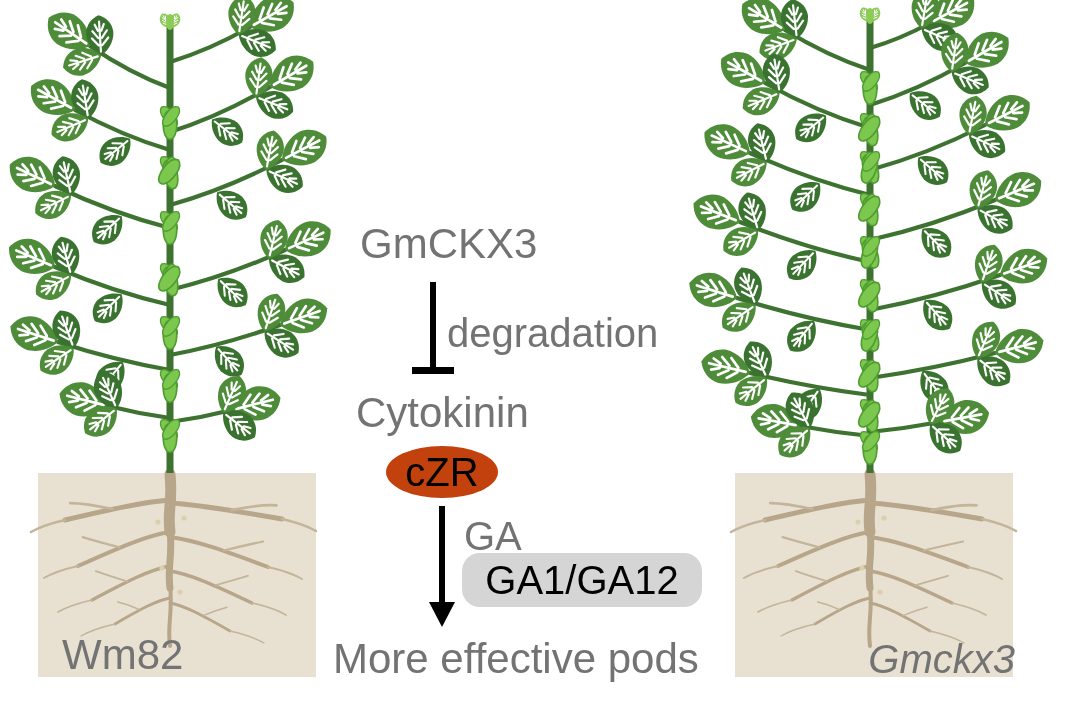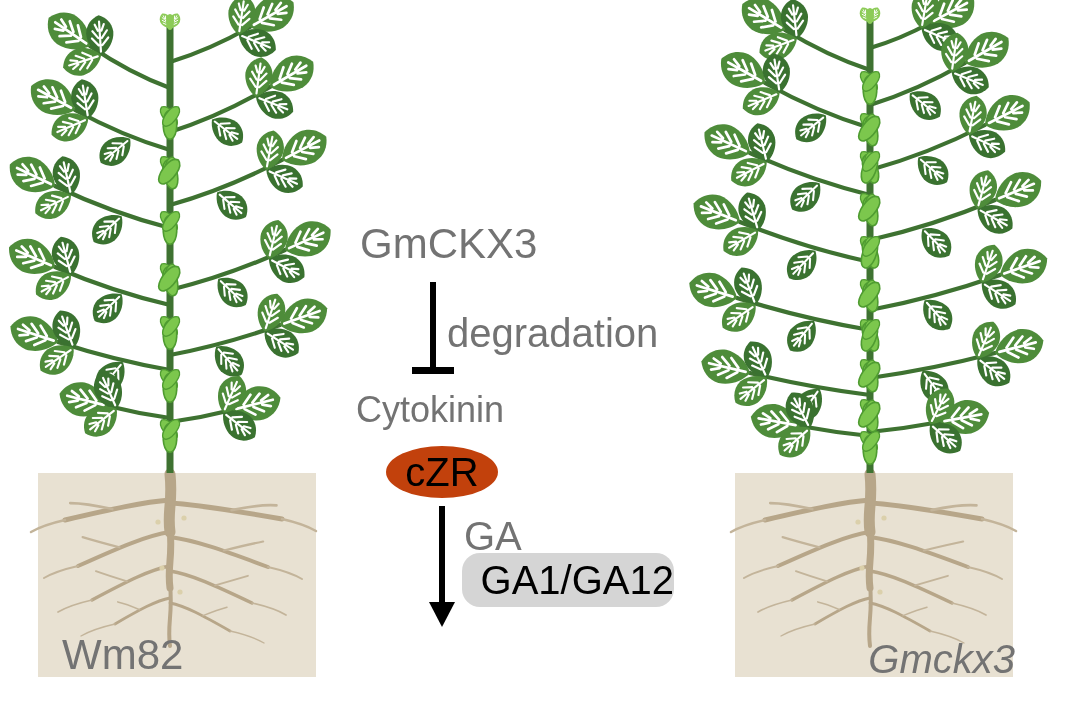--- a/index.html
+++ b/index.html
@@ -8,33 +8,33 @@
     width:1081px;height:705px;
     background:#ffffff;
     overflow:hidden;
     font-family:"Liberation Sans", sans-serif;
     color:#000;
   }
   #plants-svg{position:absolute;left:0;top:0;z-index:0;}
   .ptxt{position:absolute;z-index:2;line-height:1;white-space:nowrap;color:#737373;}
   .t-gene      {left:360px;top:223px;font-size:42px;}
   .t-degr      {left:447px;top:313px;font-size:40px;}
-  .t-cytok     {left:356px;top:392px;font-size:36px;}
+  .t-cytok     {left:356px;top:392px;font-size:42px;}
   .t-ga        {left:464px;top:516px;font-size:40px;}
   .t-outcome   {left:333px;top:638px;font-size:42px;}
   .t-wm82      {left:62px; top:634px;font-size:42px;}
   .t-gmckx3    {right:66px;top:639px;font-size:40px;font-style:italic;}
   .czr-ellipse{
     position:absolute;z-index:2;left:386px;top:446px;width:112px;height:52px;
     border-radius:50%;display:flex;align-items:center;justify-content:center;
     font-size:40px;
   }
   .ga-pill{
-    position:absolute;z-index:2;left:462px;top:553px;width:212px;height:54px;
-    border-radius:18px;display:flex;align-items:center;justify-content:flex-end;
+    position:absolute;z-index:2;left:462px;top:553px;width:240px;height:54px;
+    border-radius:18px;display:flex;align-items:center;justify-content:center;
     font-size:40px;
   }
   .inhib-shaft{position:absolute;z-index:2;left:430px;top:282px;width:6px;height:88px;background:#000;}
   .inhib-cap  {position:absolute;z-index:2;left:412px;top:367px;width:42px;height:7px;background:#000;}
   .arrow-shaft{position:absolute;z-index:2;left:439px;top:506px;width:6px;height:98px;background:#000;}
   .arrow-head {position:absolute;z-index:2;left:429px;top:602px;width:0;height:0;
     border-left:13px solid transparent;border-right:13px solid transparent;border-top:25px solid #000;}
 </style>
 </head>
 <body>
@@ -748,16 +748,17 @@
 
   <div class="arrow-shaft"></div>
   <div class="arrow-head"></div>
 
   <div class="ptxt t-ga">GA</div>
 
   <div class="ga-pill" id="gapill" style="background: rgb(213, 213, 213);">
     <span>GA1/GA12</span>
   </div>
 
+  <div class="ptxt t-outcome">More effective pods</div>
 
   <div class="ptxt t-wm82">Wm82</div>
   <div class="ptxt t-gmckx3">Gmckx3</div>
 </div>
 
 </body></html>

